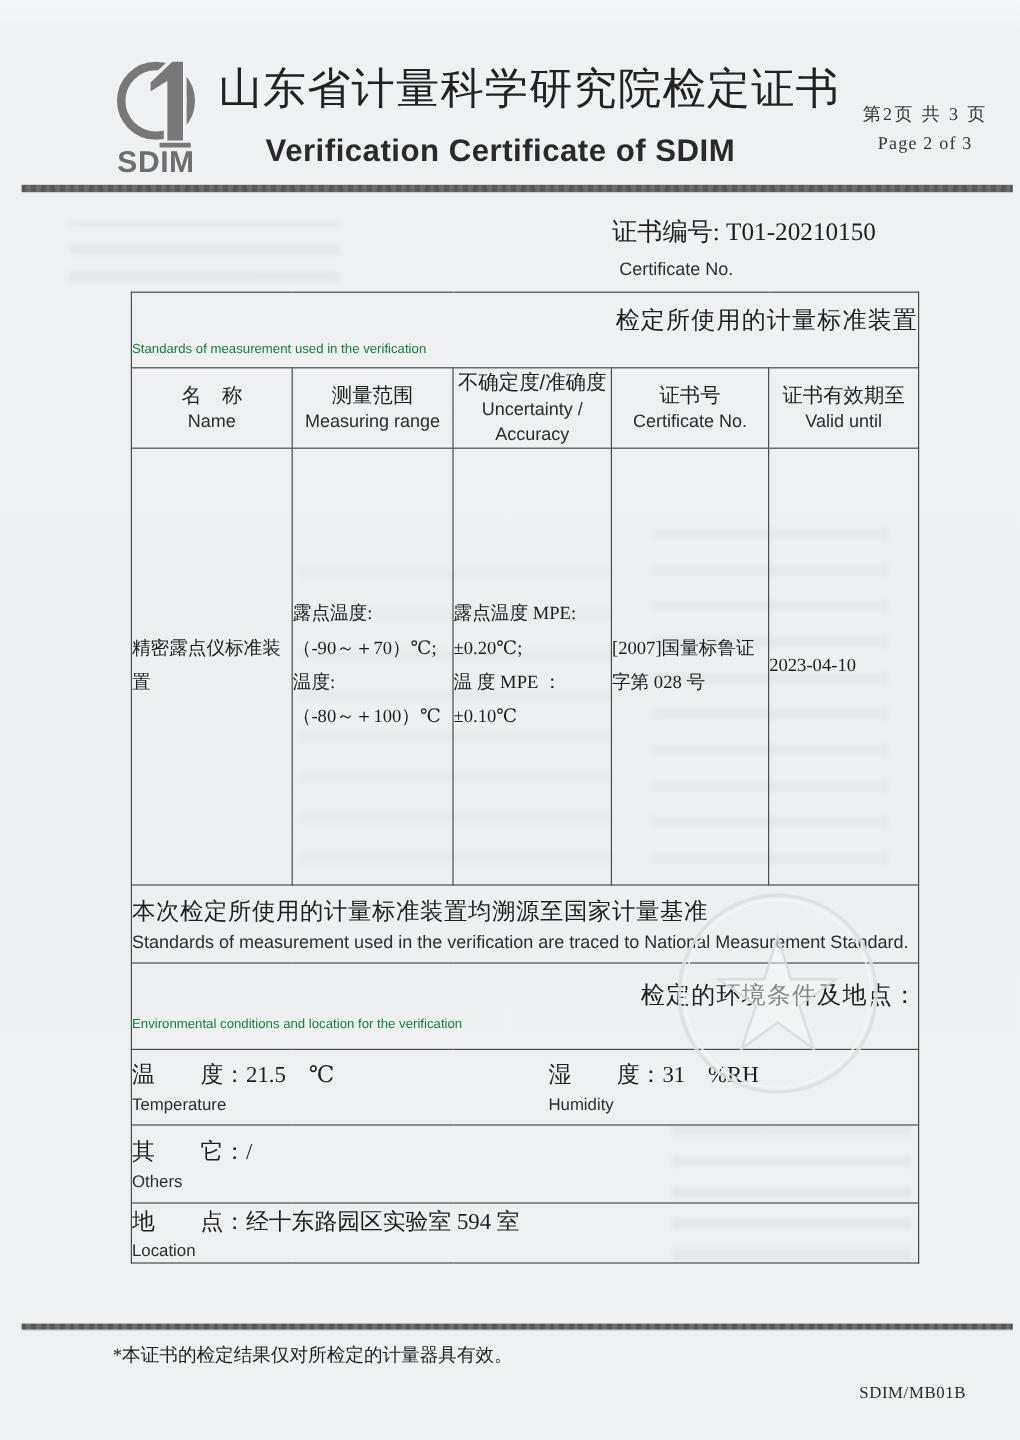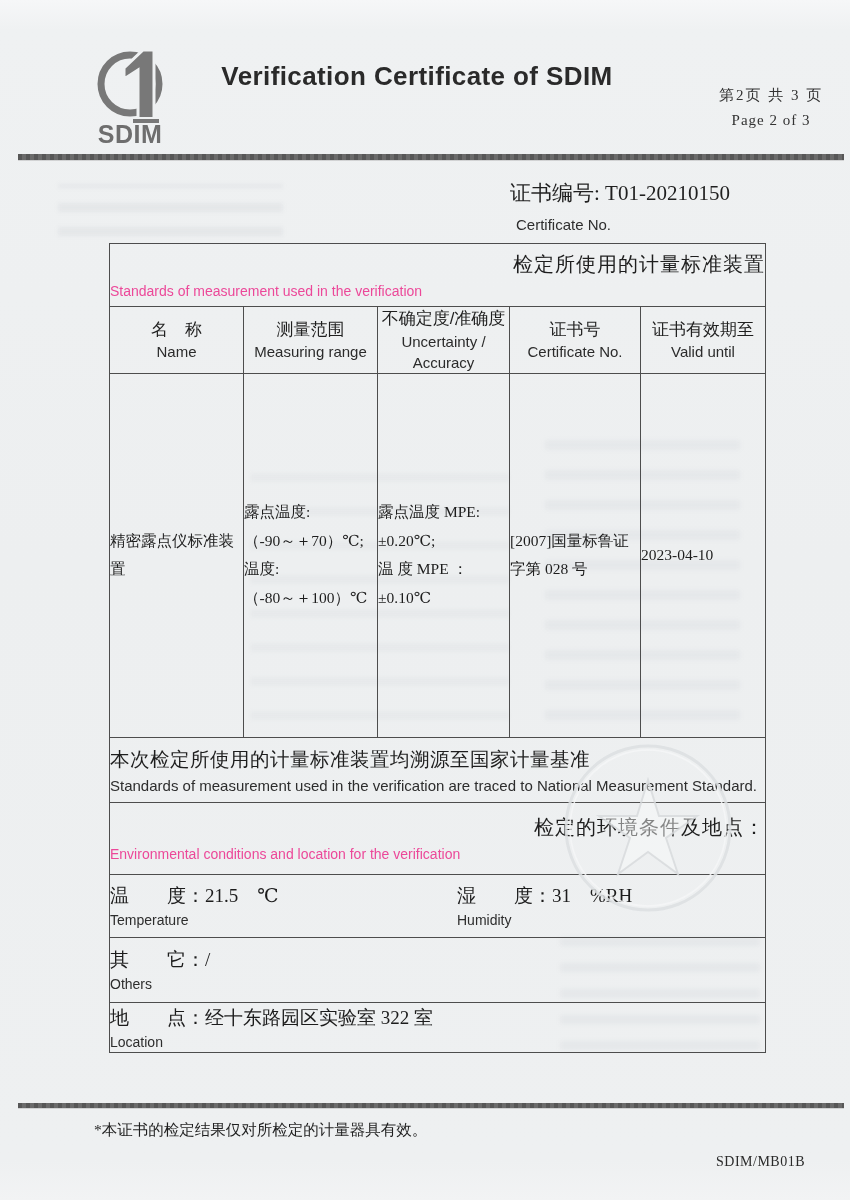--- a/index.html
+++ b/index.html
@@ -28,21 +28,21 @@
   
   .cert-no{left:510px;top:179px;}
   .cert-no .line1{font-family:"Liberation Serif","DejaVu Serif",serif;font-size:21px;color:#1f1f1f;white-space:nowrap;}
   .cert-no .line2{margin-top:9px;margin-left:6px;font-size:15px;color:#2e2e2e;}
 
   
   table.main{position:absolute;left:109px;top:243px;width:656px;border-collapse:collapse;table-layout:fixed;background:transparent;}
   table.main td,table.main th{border:1px solid #4d4d4d;padding:0;vertical-align:middle;font-weight:normal;}
   .sec-cell{padding:8px 10px 6px 12px;text-align:left;vertical-align:middle;}
   .sec-zh{font-size:20px;font-weight:500;color:#1e1e1e;letter-spacing:1px;text-align:right;}
-  .sec-en{margin-top:5px;font-size:14px;color:#ec4899;}
+  .sec-en{margin-top:5px;font-size:11px;color:#15803d;}
   .hdr-cell{text-align:center;padding:6px 3px;font-size:17px;color:#1f1f1f;line-height:1.4;}
   .hdr-cell .en{font-size:15px;color:#2b2b2b;}
   .data-cell{vertical-align:top;text-align:left;padding:9px 7px;font-family:"Liberation Serif","DejaVu Serif",serif;font-size:15.5px;line-height:1.85;color:#1d1d1d;white-space:pre-line;}
   .trace-cell{padding:10px 10px 8px 12px;vertical-align:middle;}
   .trace-zh{font-size:19.5px;font-weight:500;letter-spacing:0.5px;color:#1e1e1e;}
   .trace-en{margin-top:4px;font-size:15px;color:#2d2d2d;}
   .envhead-cell{padding:12px 10px 8px 12px;vertical-align:middle;}
   .env-cell{padding:8px 10px 6px 12px;vertical-align:middle;}
   .env-pair{display:flex;align-items:flex-start;}
   .env-group1{width:347px;flex:0 0 auto;}
@@ -75,20 +75,21 @@
 <div class="abs logo-box">
   <svg width="110" height="102" viewBox="0 0 110 102">
     <circle cx="44" cy="40" r="29" fill="none" stroke="#787878" stroke-width="7"></circle>
     <path d="M57,6 L68,6 L68,78 L52,78 L52,26 L38,35 L38,24 Z" fill="#787878" stroke="#eff1f2" stroke-width="3"></path>
     <path d="M46,74 L74,74 L74,80 L46,80 Z" fill="#787878" stroke="#eff1f2" stroke-width="2"></path>
     <text x="44" y="99" text-anchor="middle" font-family="Liberation Sans, DejaVu Sans, sans-serif" font-size="25" font-weight="bold" fill="#6e6e6e" letter-spacing="0.5">SDIM</text>
   </svg>
 </div>
 
 <div class="abs title-block">
+  <div class="title-zh">山东省计量科学研究院检定证书</div>
   <div class="title-en sans">Verification Certificate of SDIM</div>
 </div>
 
 <div class="abs page-info">
   <div class="zh">第2页 共 3 页</div>
   <div class="en">Page 2 of 3</div>
 </div>
 
 <div class="abs rule top-rule"></div>
 
@@ -174,21 +175,21 @@
     </td>
   </tr>
   <tr>
     <td colspan="5" class="env-cell" style="height:64px;">
       <div class="env-line"><span>其　　它：</span><span>/</span></div>
       <div class="env-en">Others</div>
     </td>
   </tr>
   <tr>
     <td colspan="5" class="env-cell" style="height:49px;">
-      <div class="env-line"><span>地　　点：</span><span>经十东路园区实验室 322 室</span></div>
+      <div class="env-line"><span>地　　点：</span><span>经十东路园区实验室 594 室</span></div>
       <div class="env-en">Location</div>
     </td>
   </tr>
 </tbody>
   </table>
 
 <div class="abs seal">
   <svg width="184" height="184" viewBox="0 0 184 184">
     <circle cx="92" cy="92" r="82" fill="none" stroke="#dde0e2" stroke-width="3"></circle>
     <circle cx="92" cy="92" r="78" fill="none" stroke="#f6f7f8" stroke-width="1.5"></circle>

